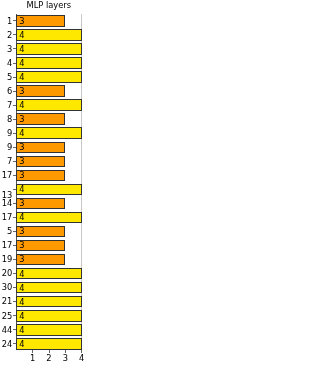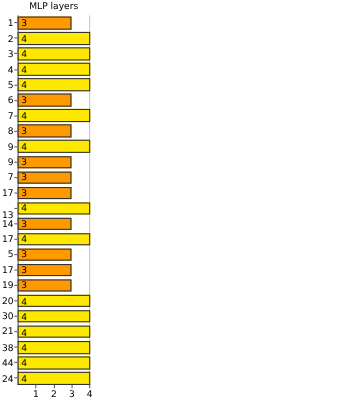--- a/index.html
+++ b/index.html
@@ -120,21 +120,21 @@
       <div class="ytl" style="top: 241.29px;">17</div>
       <div class="ytick" style="top: 245.04px;"></div>
       <div class="ytl" style="top: 255.33px;">19</div>
       <div class="ytick" style="top: 259.08px;"></div>
       <div class="ytl" style="top: 269.37px;">20</div>
       <div class="ytick" style="top: 273.12px;"></div>
       <div class="ytl" style="top: 283.41px;">30</div>
       <div class="ytick" style="top: 287.16px;"></div>
       <div class="ytl" style="top: 297.45px;">21</div>
       <div class="ytick" style="top: 301.2px;"></div>
-      <div class="ytl" style="top: 311.5px;">38</div>
+      <div class="ytl" style="top: 311.5px;">25</div>
       <div class="ytick" style="top: 315.25px;"></div>
       <div class="ytl" style="top: 325.54px;">44</div>
       <div class="ytick" style="top: 329.29px;"></div>
       <div class="ytl" style="top: 339.58px;">24</div>
       <div class="ytick" style="top: 343.33px;"></div>
       <div class="xtick" style="left: 32.23px;"></div>
       <div class="xtl" style="left: 25.63px; top: 354px;">1</div>
       <div class="xtick" style="left: 48.55px;"></div>
       <div class="xtl" style="left: 41.95px; top: 354px;">2</div>
       <div class="xtick" style="left: 64.87px;"></div>

